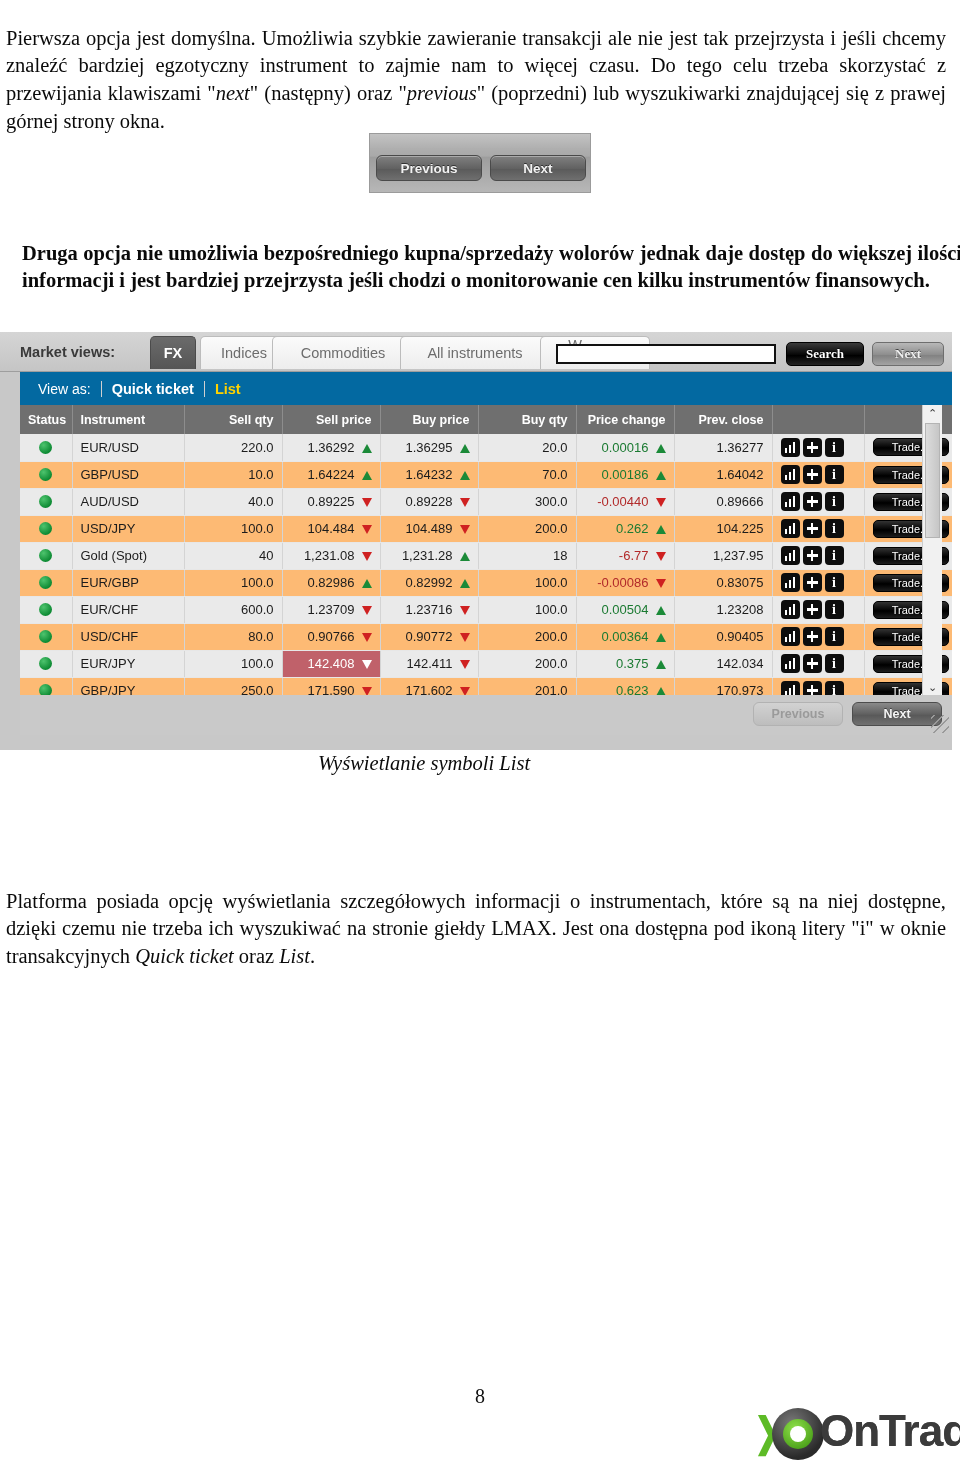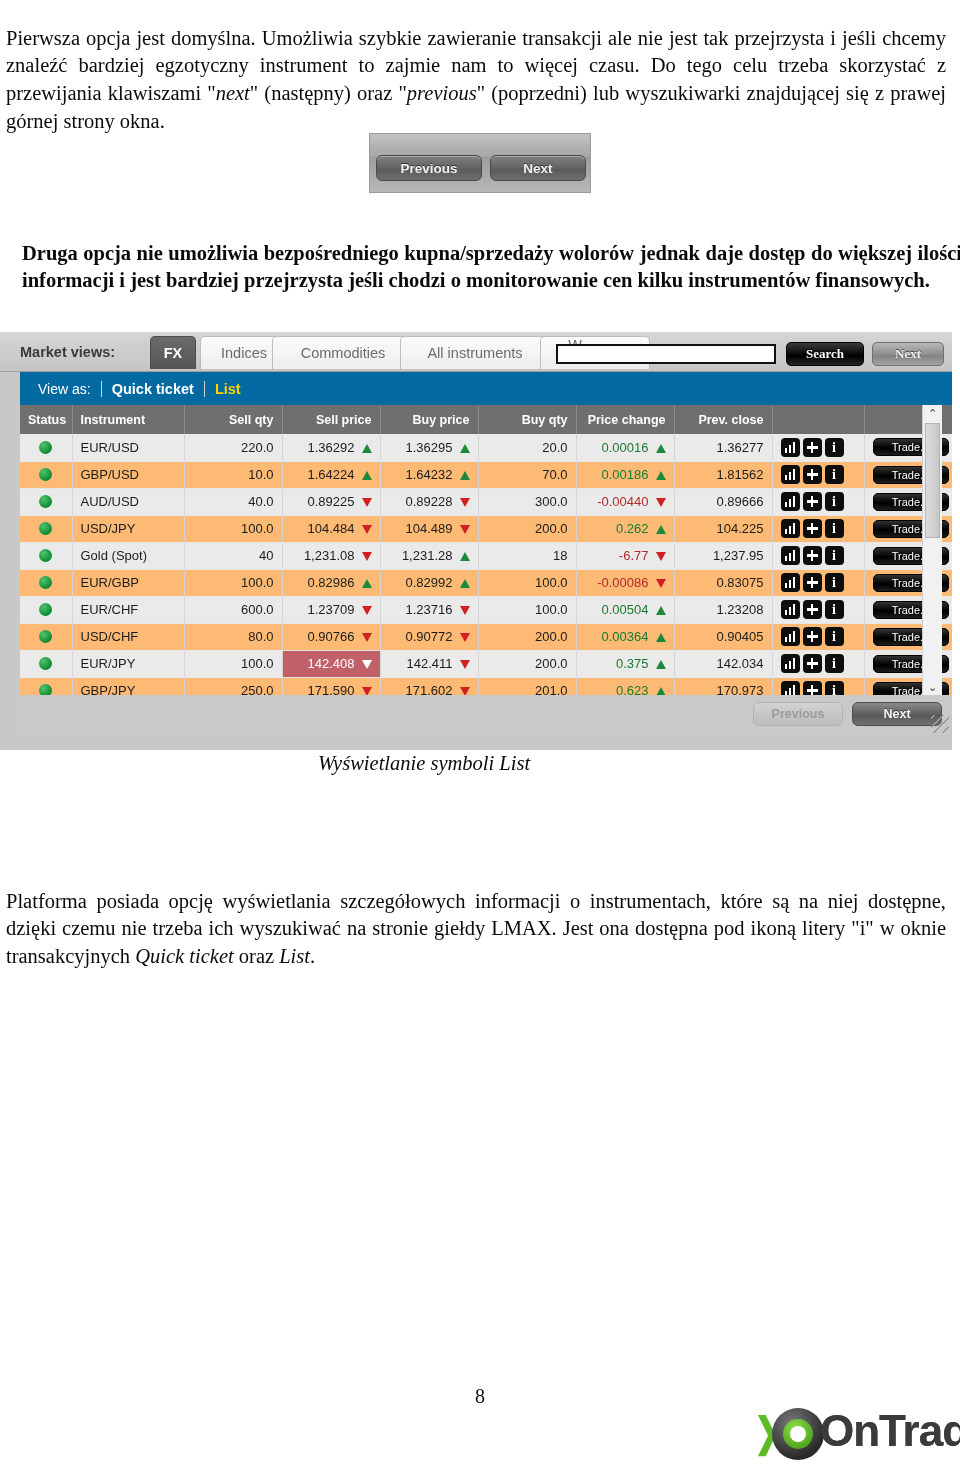--- a/index.html
+++ b/index.html
@@ -603,21 +603,21 @@
             <tr class="even">
               <td>
                 <span class="dot"></span>
               </td>
               <td>GBP/USD</td>
               <td class="num">10.0</td>
               <td class="sellprice">1.64224<span class="arrow up"></span></td>
               <td class="buyprice">1.64232<span class="arrow up"></span></td>
               <td class="num">70.0</td>
               <td class="chg up">0.00186<span class="arrow up"></span></td>
-              <td class="prevclose">1.81562</td>
+              <td class="prevclose">1.64042</td>
               <td>
                 <span class="cellicons">
                   <span class="sqicon">
                     <span class="bars">
                       <i></i>
                       <i></i>
                       <i></i>
                     </span>
                   </span>
                   <span class="sqicon plus"></span>

